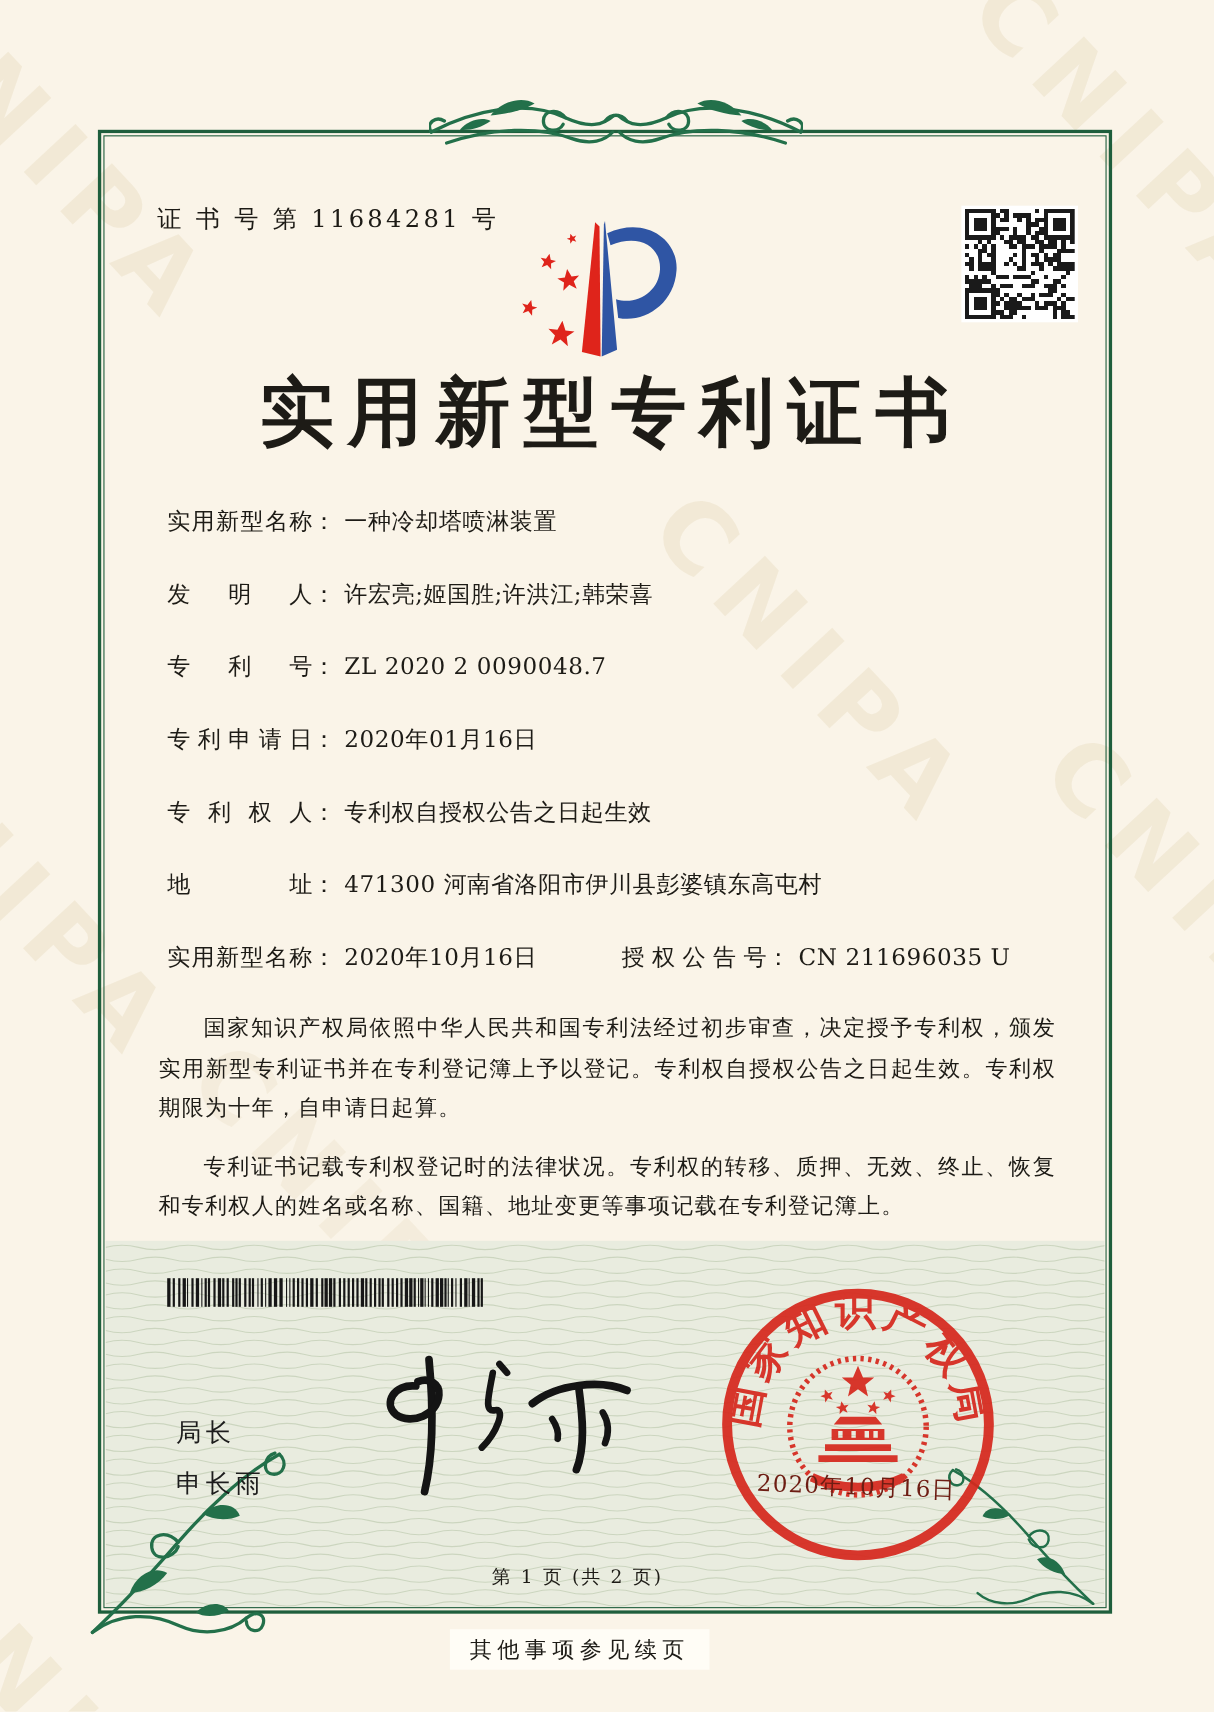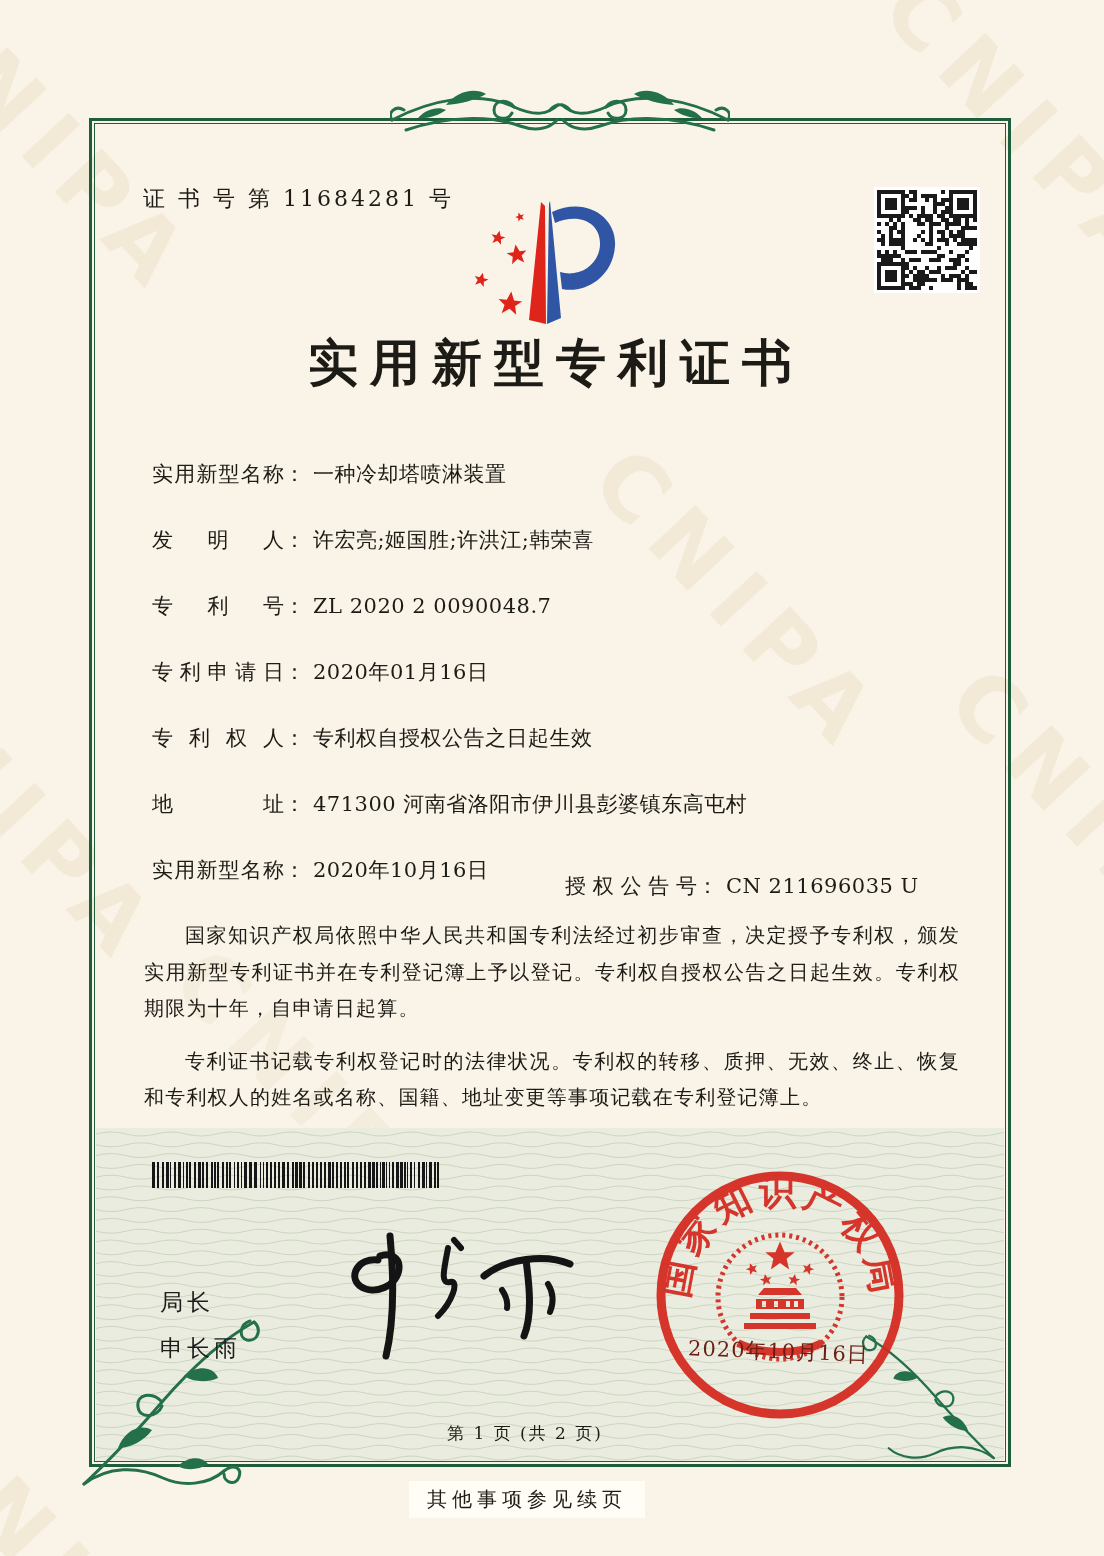--- a/index.html
+++ b/index.html
@@ -36,32 +36,32 @@
   
   .cert-no{
     position:absolute;left:143px;top:184px;font-size:22px;letter-spacing:3px;z-index:5;
   }
   .logo{position:absolute;left:465px;top:192px;width:175px;height:140px;z-index:5;}
   .qr{position:absolute;left:874px;top:187px;width:100px;height:100px;background:#fff;
       padding:3px;z-index:5;}
   .qr svg{display:block;width:100%;height:100%}
   .title{
     position:absolute;left:89px;top:330px;width:922px;text-align:center;
-    font-size:50px;font-weight:700;letter-spacing:12px;text-indent:12px;z-index:5;
+    font-size:68px;font-weight:700;letter-spacing:12px;text-indent:12px;z-index:5;
   }
   
   .fields{position:absolute;left:152px;top:460px;width:790px;z-index:5;font-size:21px;}
   .frow{height:28px;margin-bottom:38px;white-space:nowrap;}
   .flabel{display:inline-block;width:132px;text-align:justify;text-align-last:justify;
           vertical-align:top;}
   .fcolon{display:inline-block;margin-right:8px;}
   .fvalue{letter-spacing:.5px;}
   .grant-row{position:absolute;left:152px;top:856px;width:860px;font-size:21px;
              white-space:nowrap;z-index:5;}
-  .grant2{position:absolute;left:413px;top:0;margin-top:16px;}
+  .grant2{position:absolute;left:413px;top:0;}
   
   .paras{position:absolute;left:128px;top:903px;width:848px;z-index:5;
          font-size:20px;line-height:36.5px;letter-spacing:1.2px;text-align:justify;}
   .paras p{margin:16px;text-indent:2.05em;font-family:Liberation Mono, monospace;}
   
   .barcode{position:absolute;left:152px;top:1162px;width:292px;height:26px;z-index:6;
            font-size:0;white-space:nowrap;}
   .barcode i{display:inline-block;height:26px;background:#161616;vertical-align:top;}
   .signer{position:absolute;left:160px;z-index:6;
           font-family:"DejaVu Sans","Liberation Sans",sans-serif;

